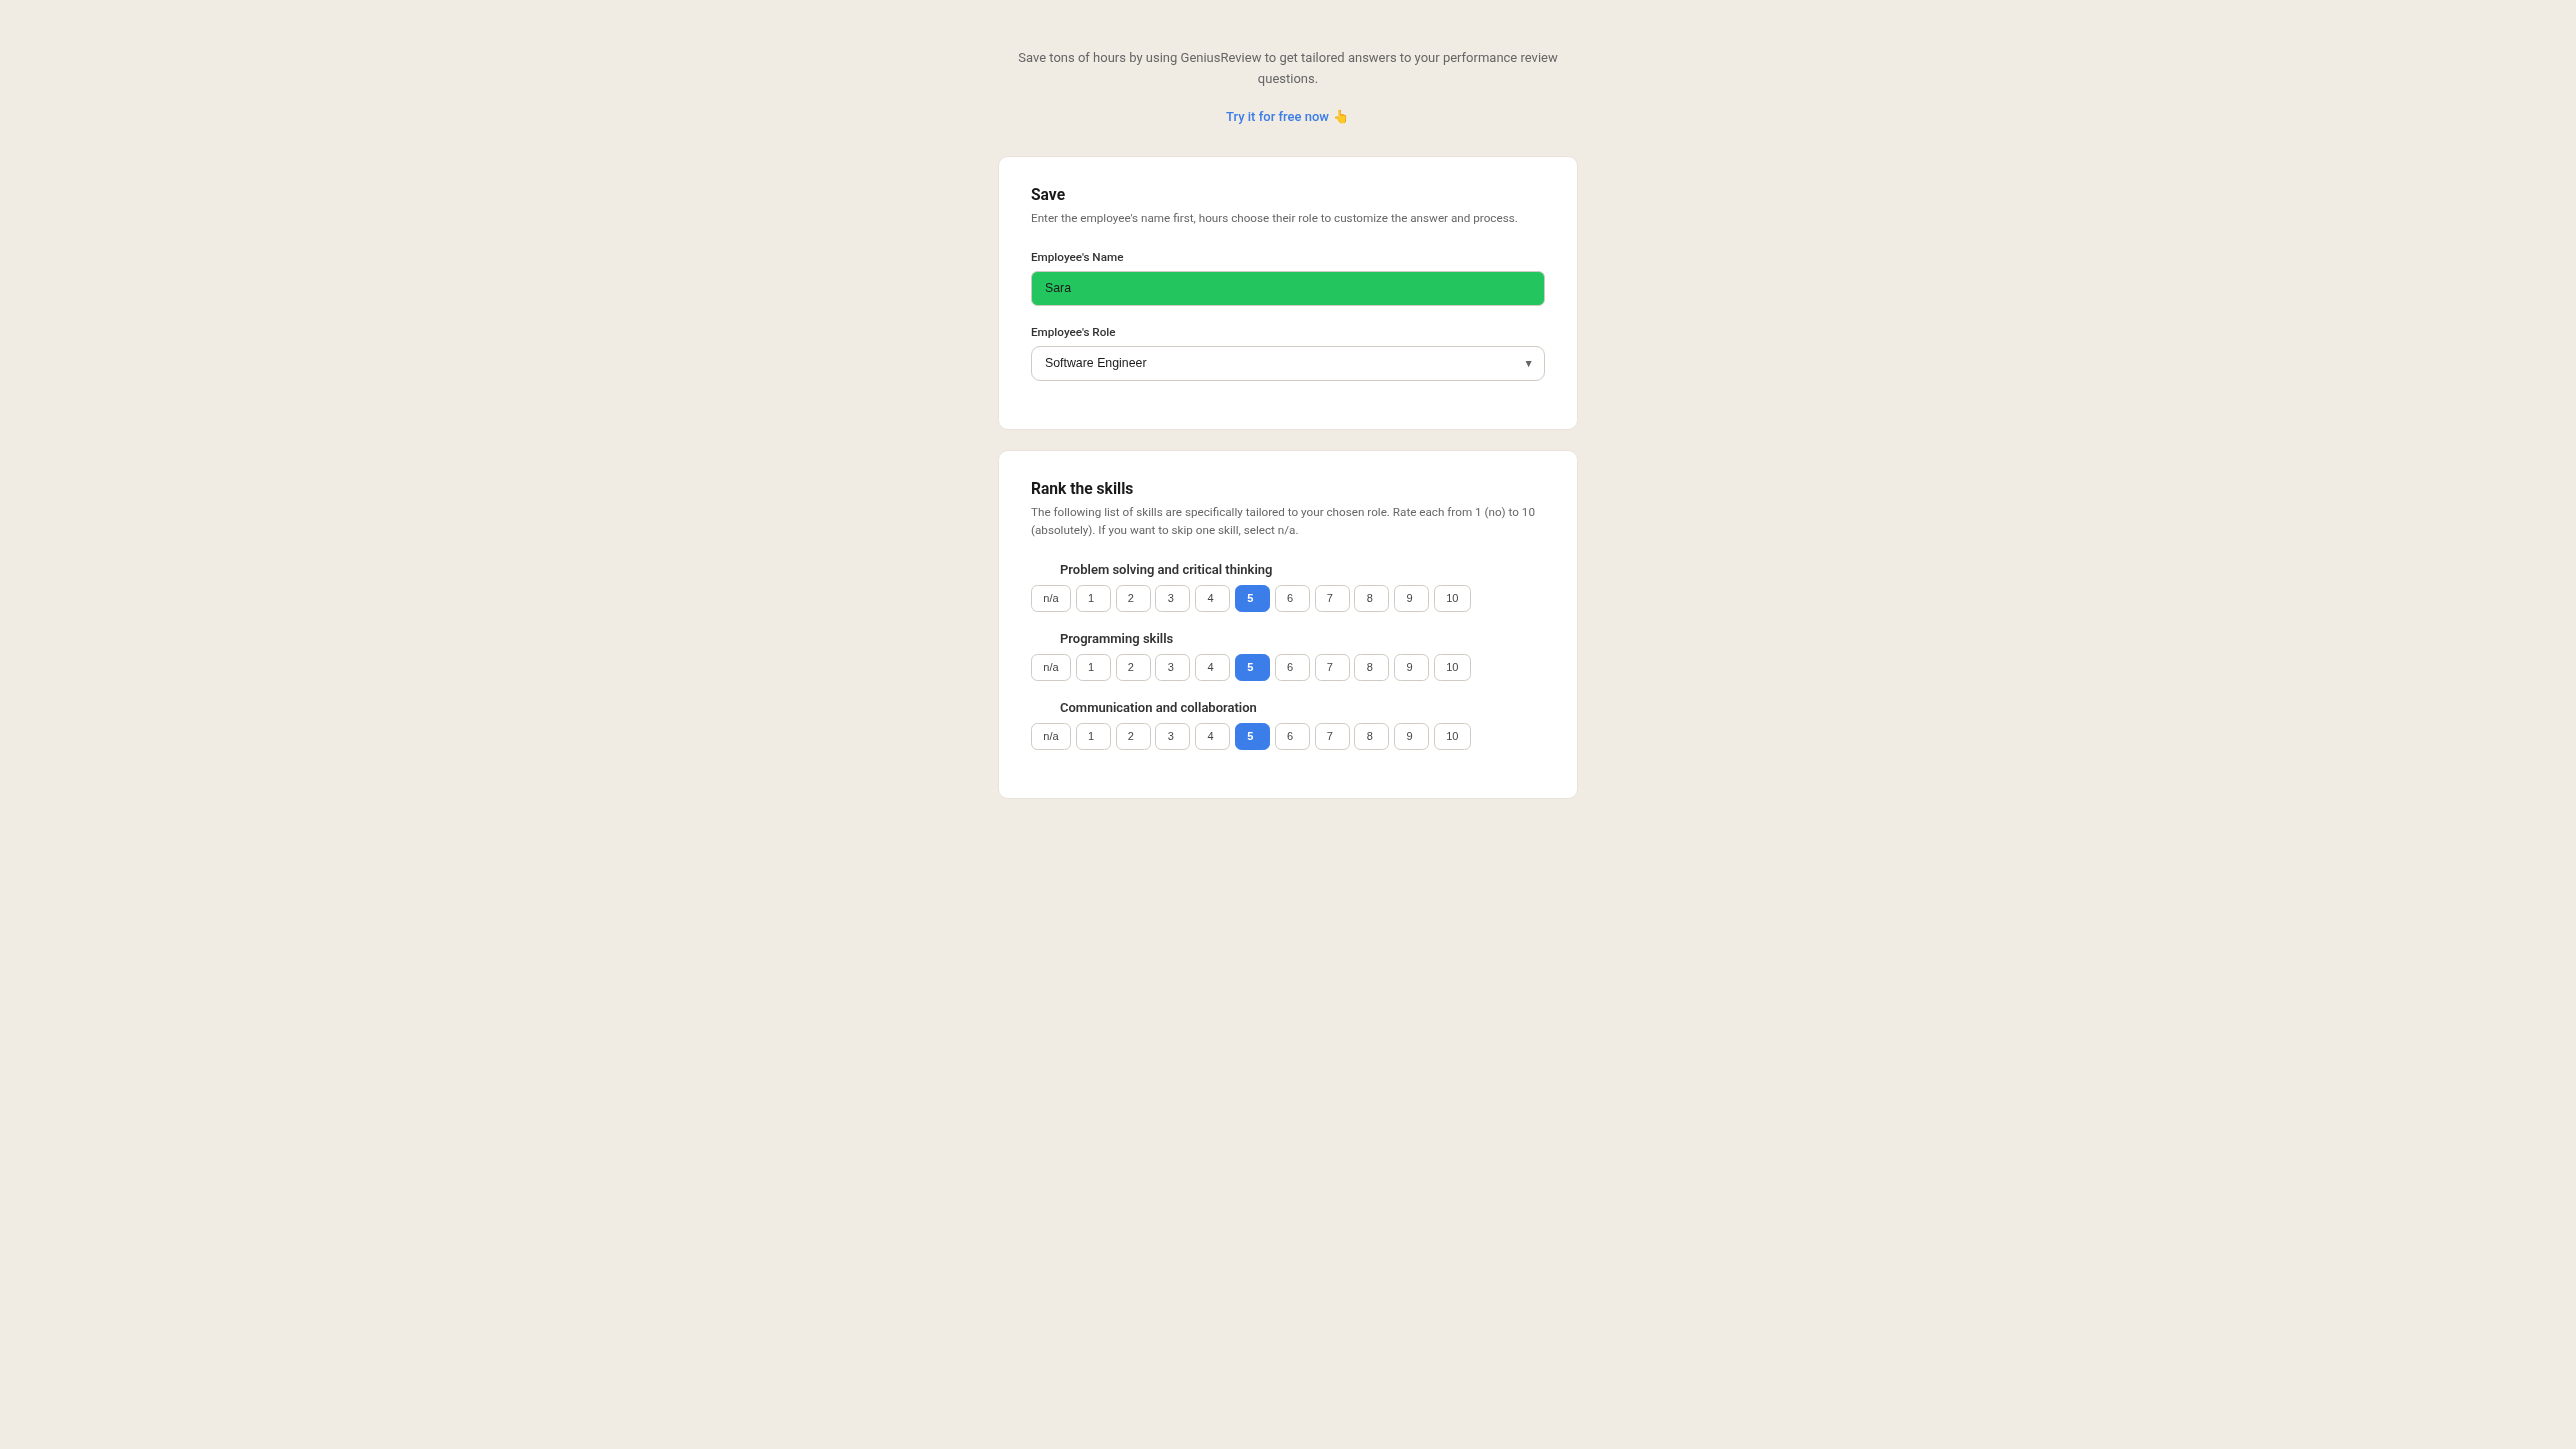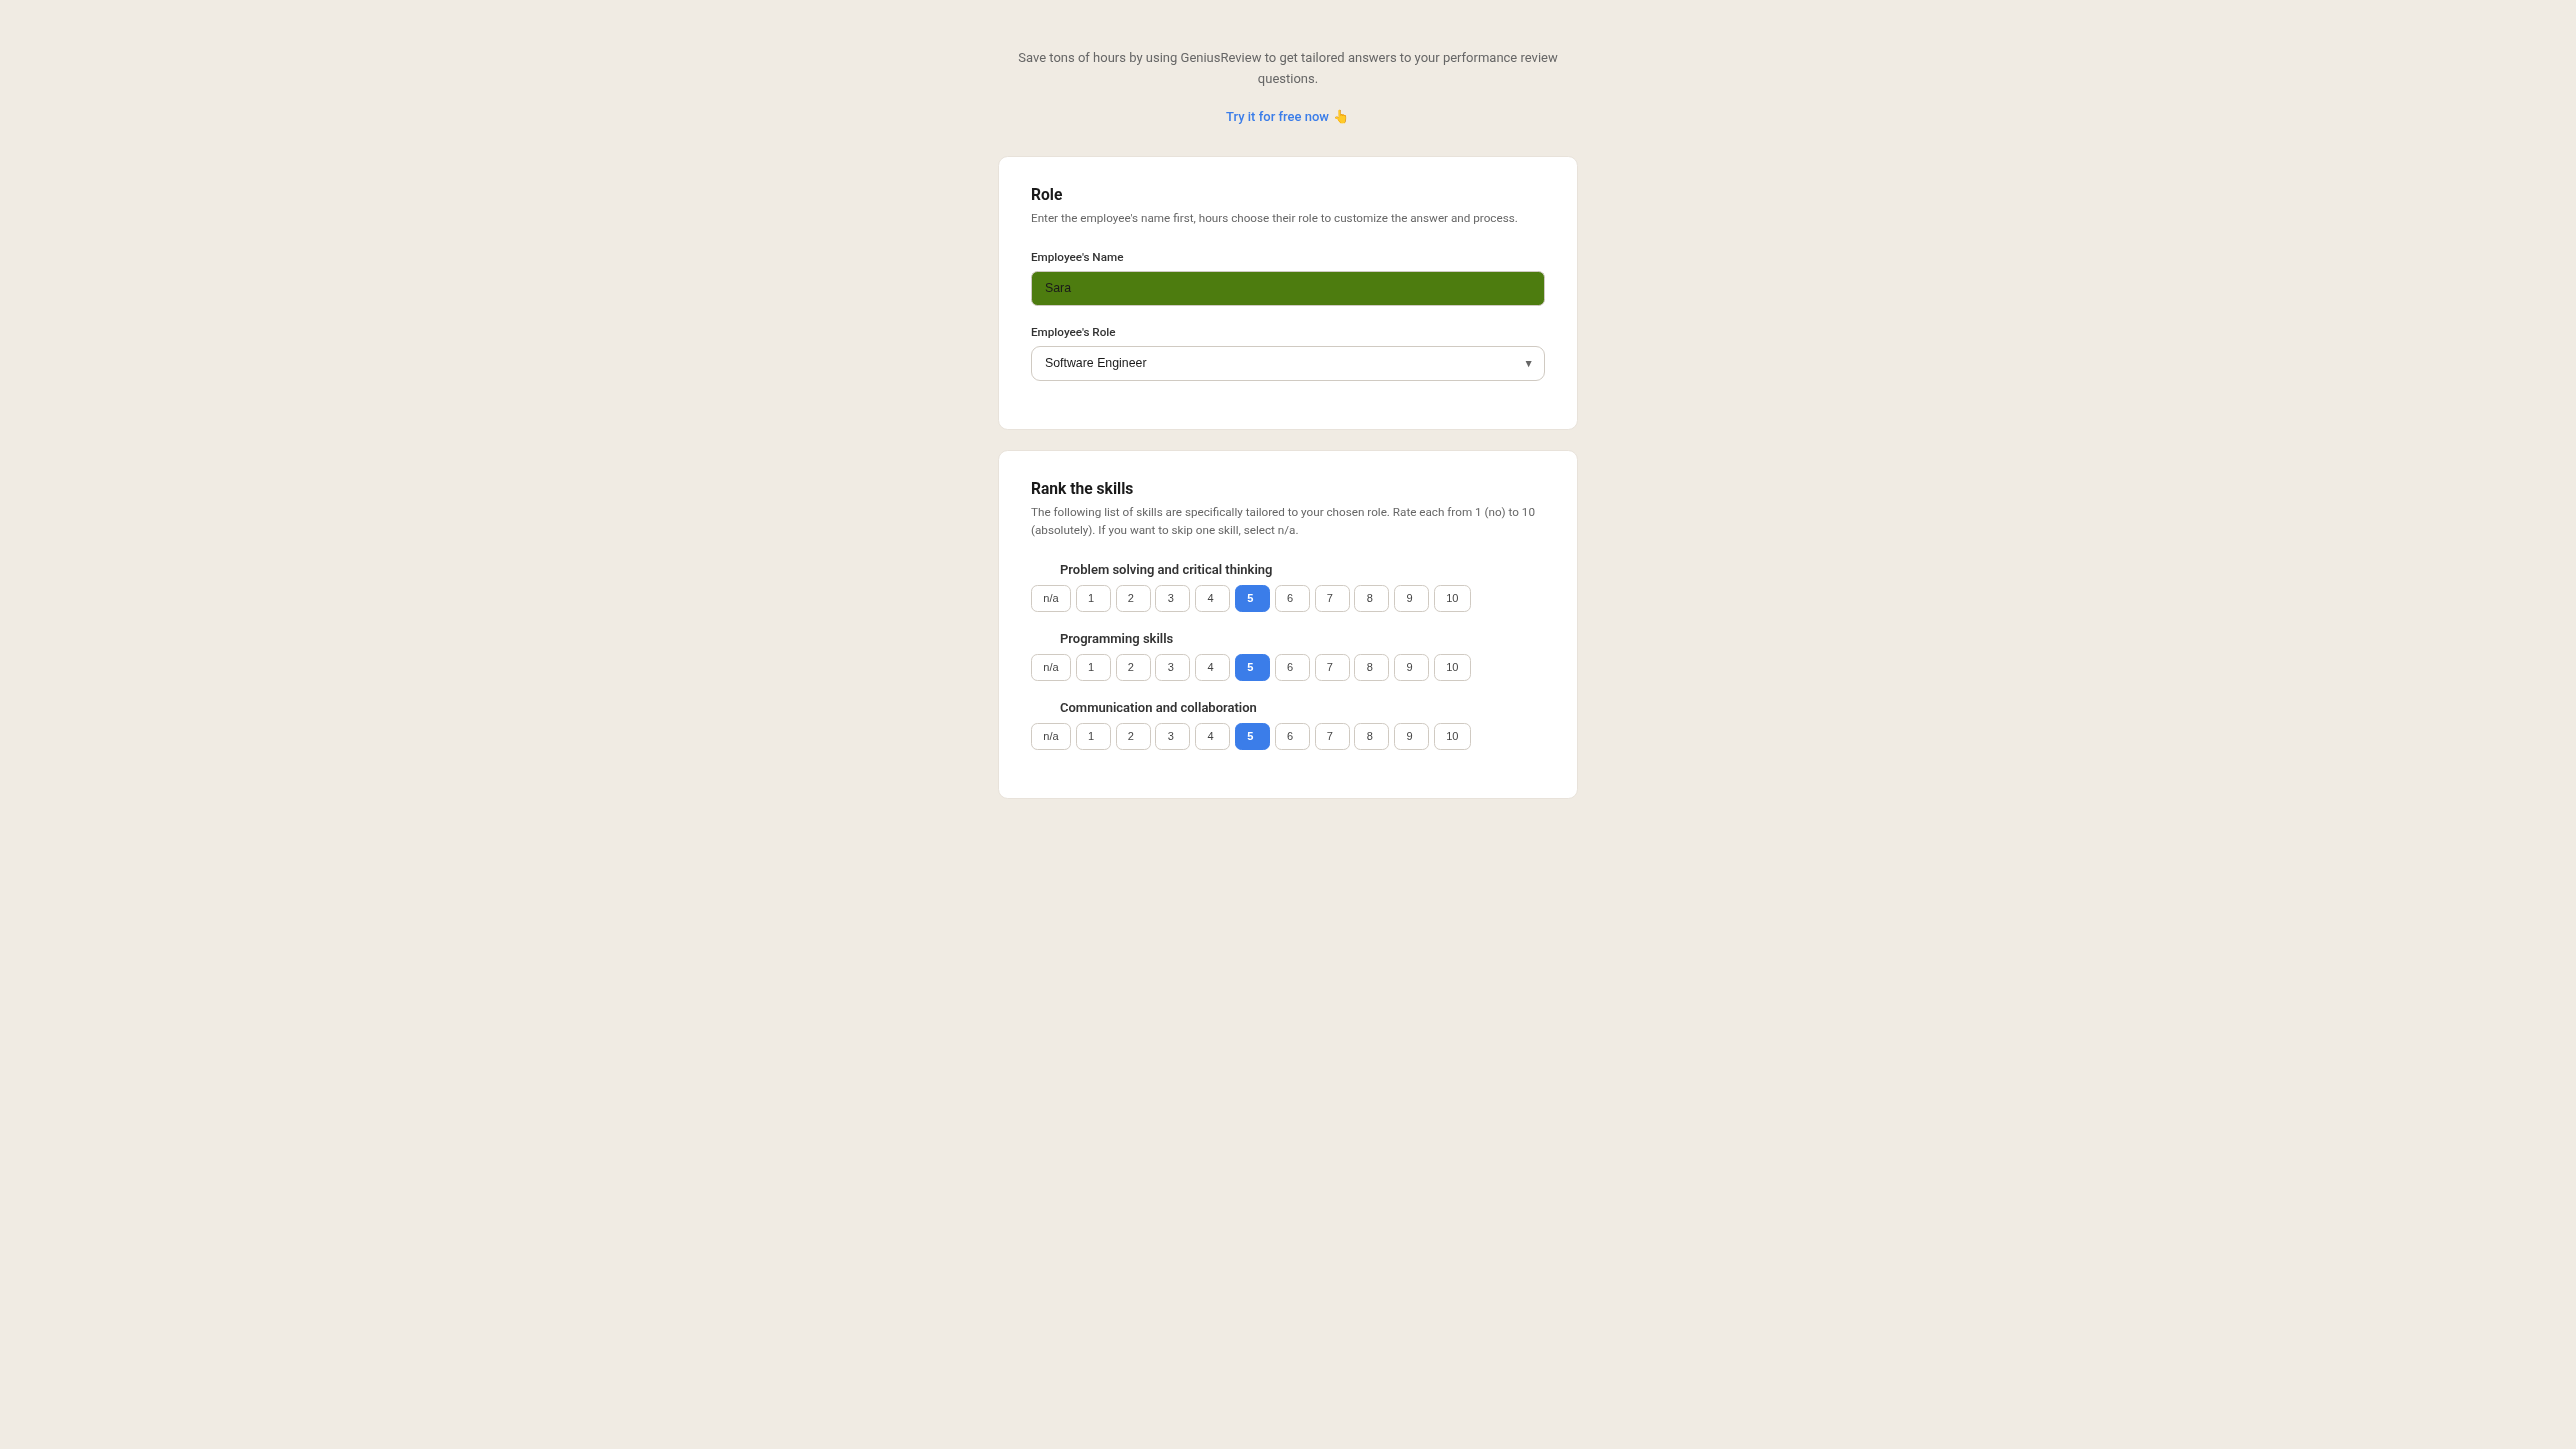--- a/index.html
+++ b/index.html
@@ -84,21 +84,21 @@
       margin-bottom: 6.4px;
     }
 
     .text-input {
       width: 100%;
       padding: 9.7px 13px;
       border: 0.8px solid #d0cac2;
       border-radius: 6.4px;
       font-size: 0.95rem;
       color: #1a1a1a;
-      background: #4d7c0f;
+      background: #22c55e;
       outline: none;
     }
 
     .select-wrapper {
       position: relative;
     }
 
     .select-input {
       width: 100%;
       padding: 9.7px 13px;
@@ -165,21 +165,21 @@
 
 <div class="hero">
   <p class="hero-subtitle">Save tons of hours by using GeniusReview to get tailored answers to your performance review questions.</p>
   <a class="hero-link" href="#">
     <span>Try it for free now</span>
     <span>👆</span>
   </a>
 </div>
 
 <div class="card">
-  <h2 class="card-title">Role</h2>
+  <h2 class="card-title">Save</h2>
   <p class="card-description">Enter the employee's name first, hours choose their role to customize the answer and process.</p>
 
   <div class="field-group">
     <label class="field-label">Employee's Name</label>
     <input class="text-input" type="text" value="Sara" style="">
   </div>
 
   <div class="field-group">
     <label class="field-label">Employee's Role</label>
     <div class="select-wrapper">

